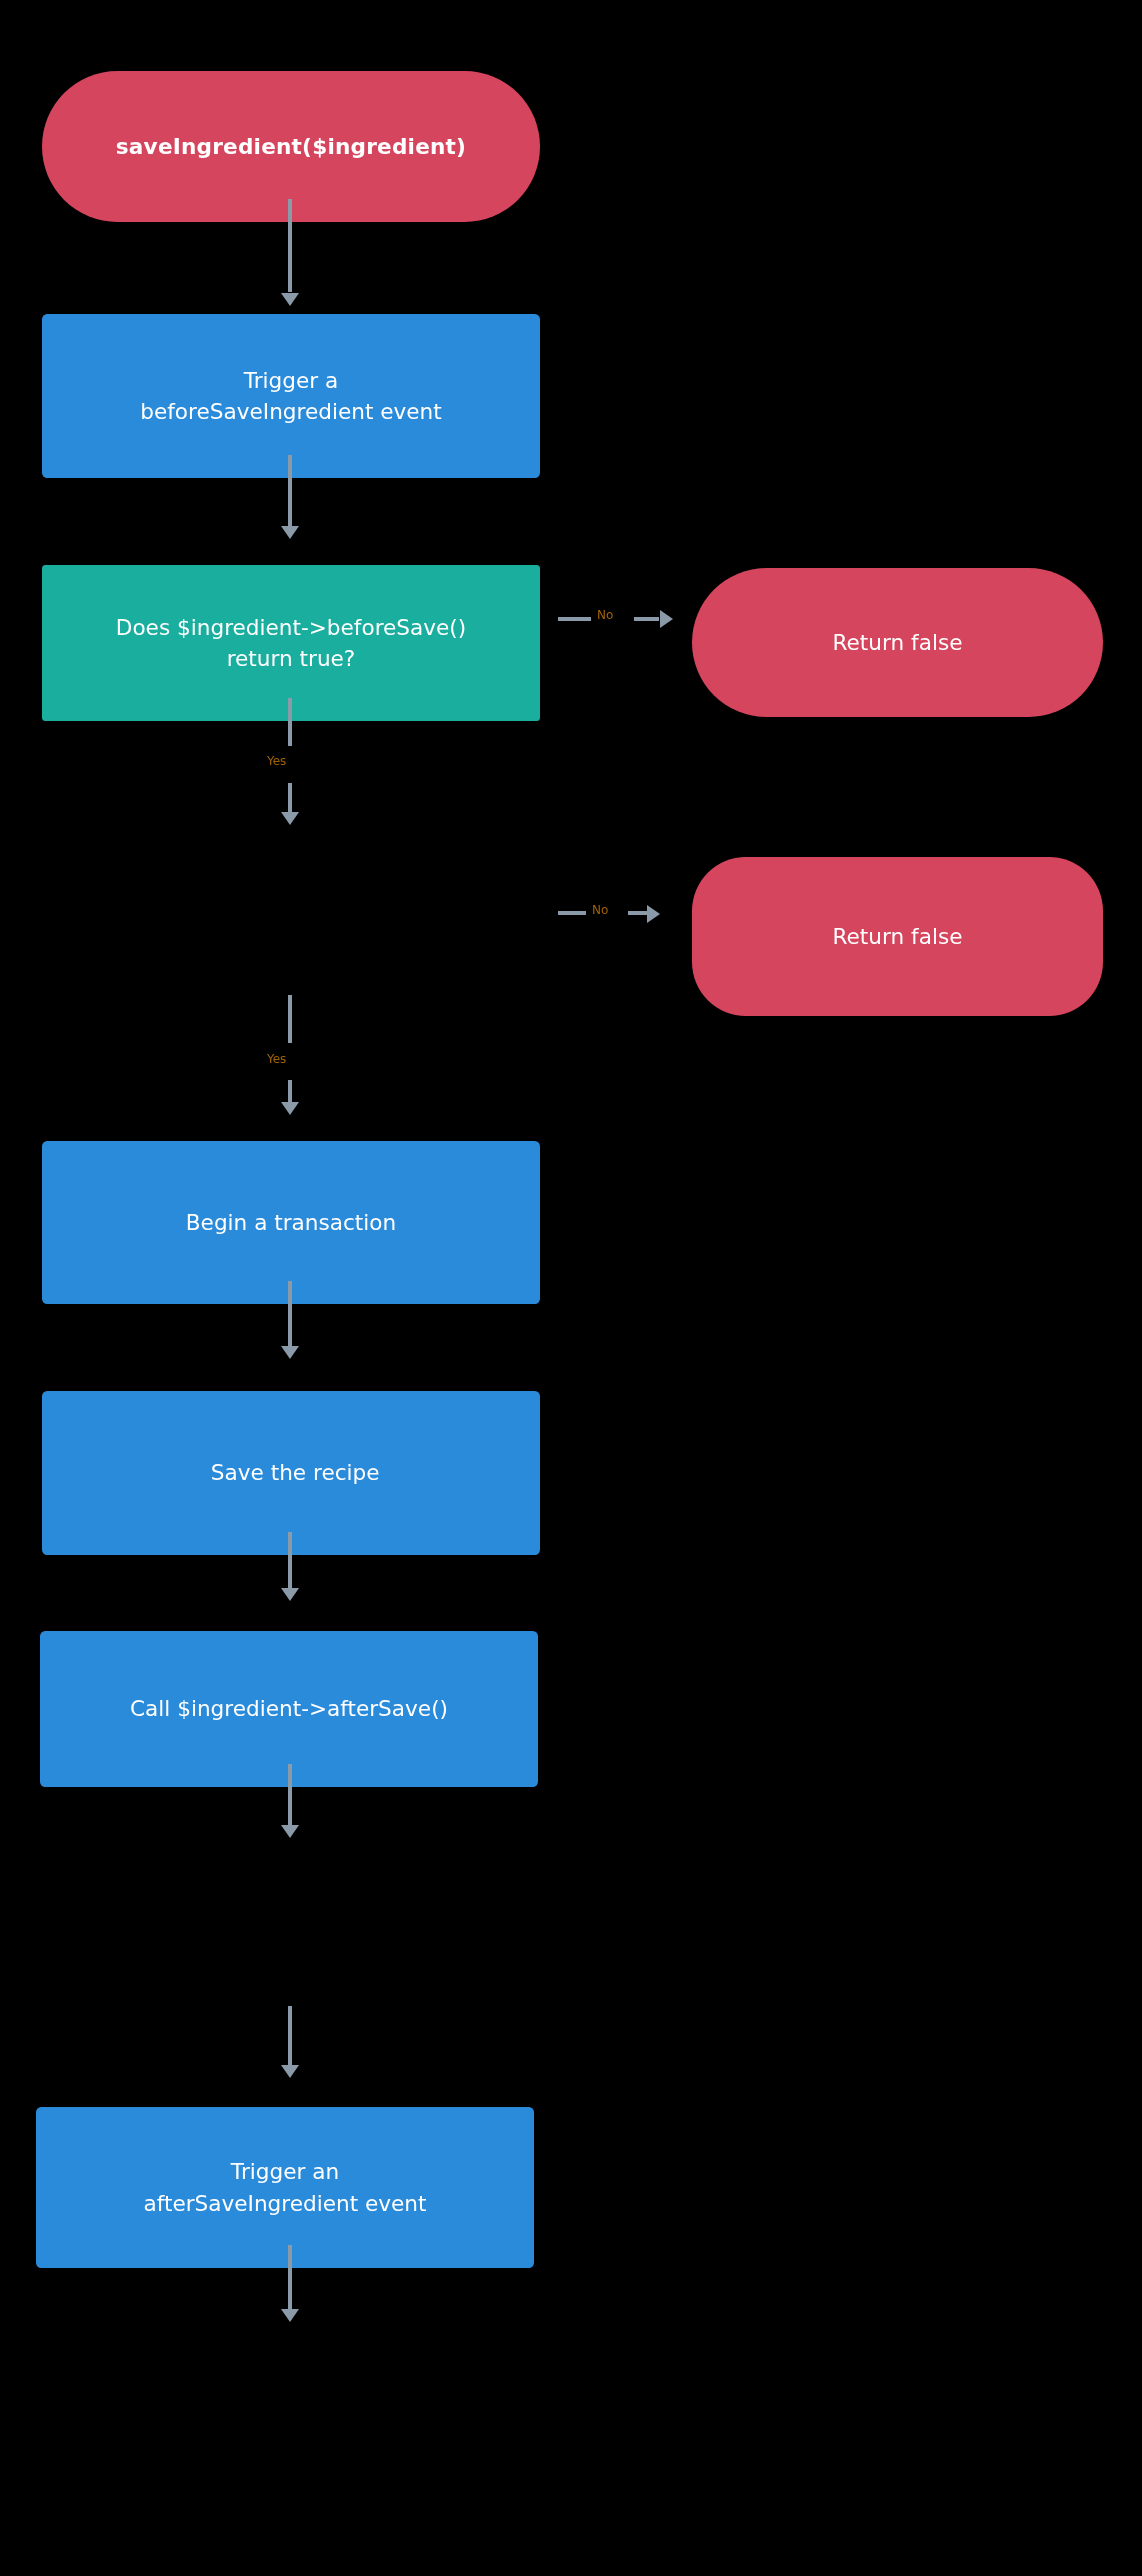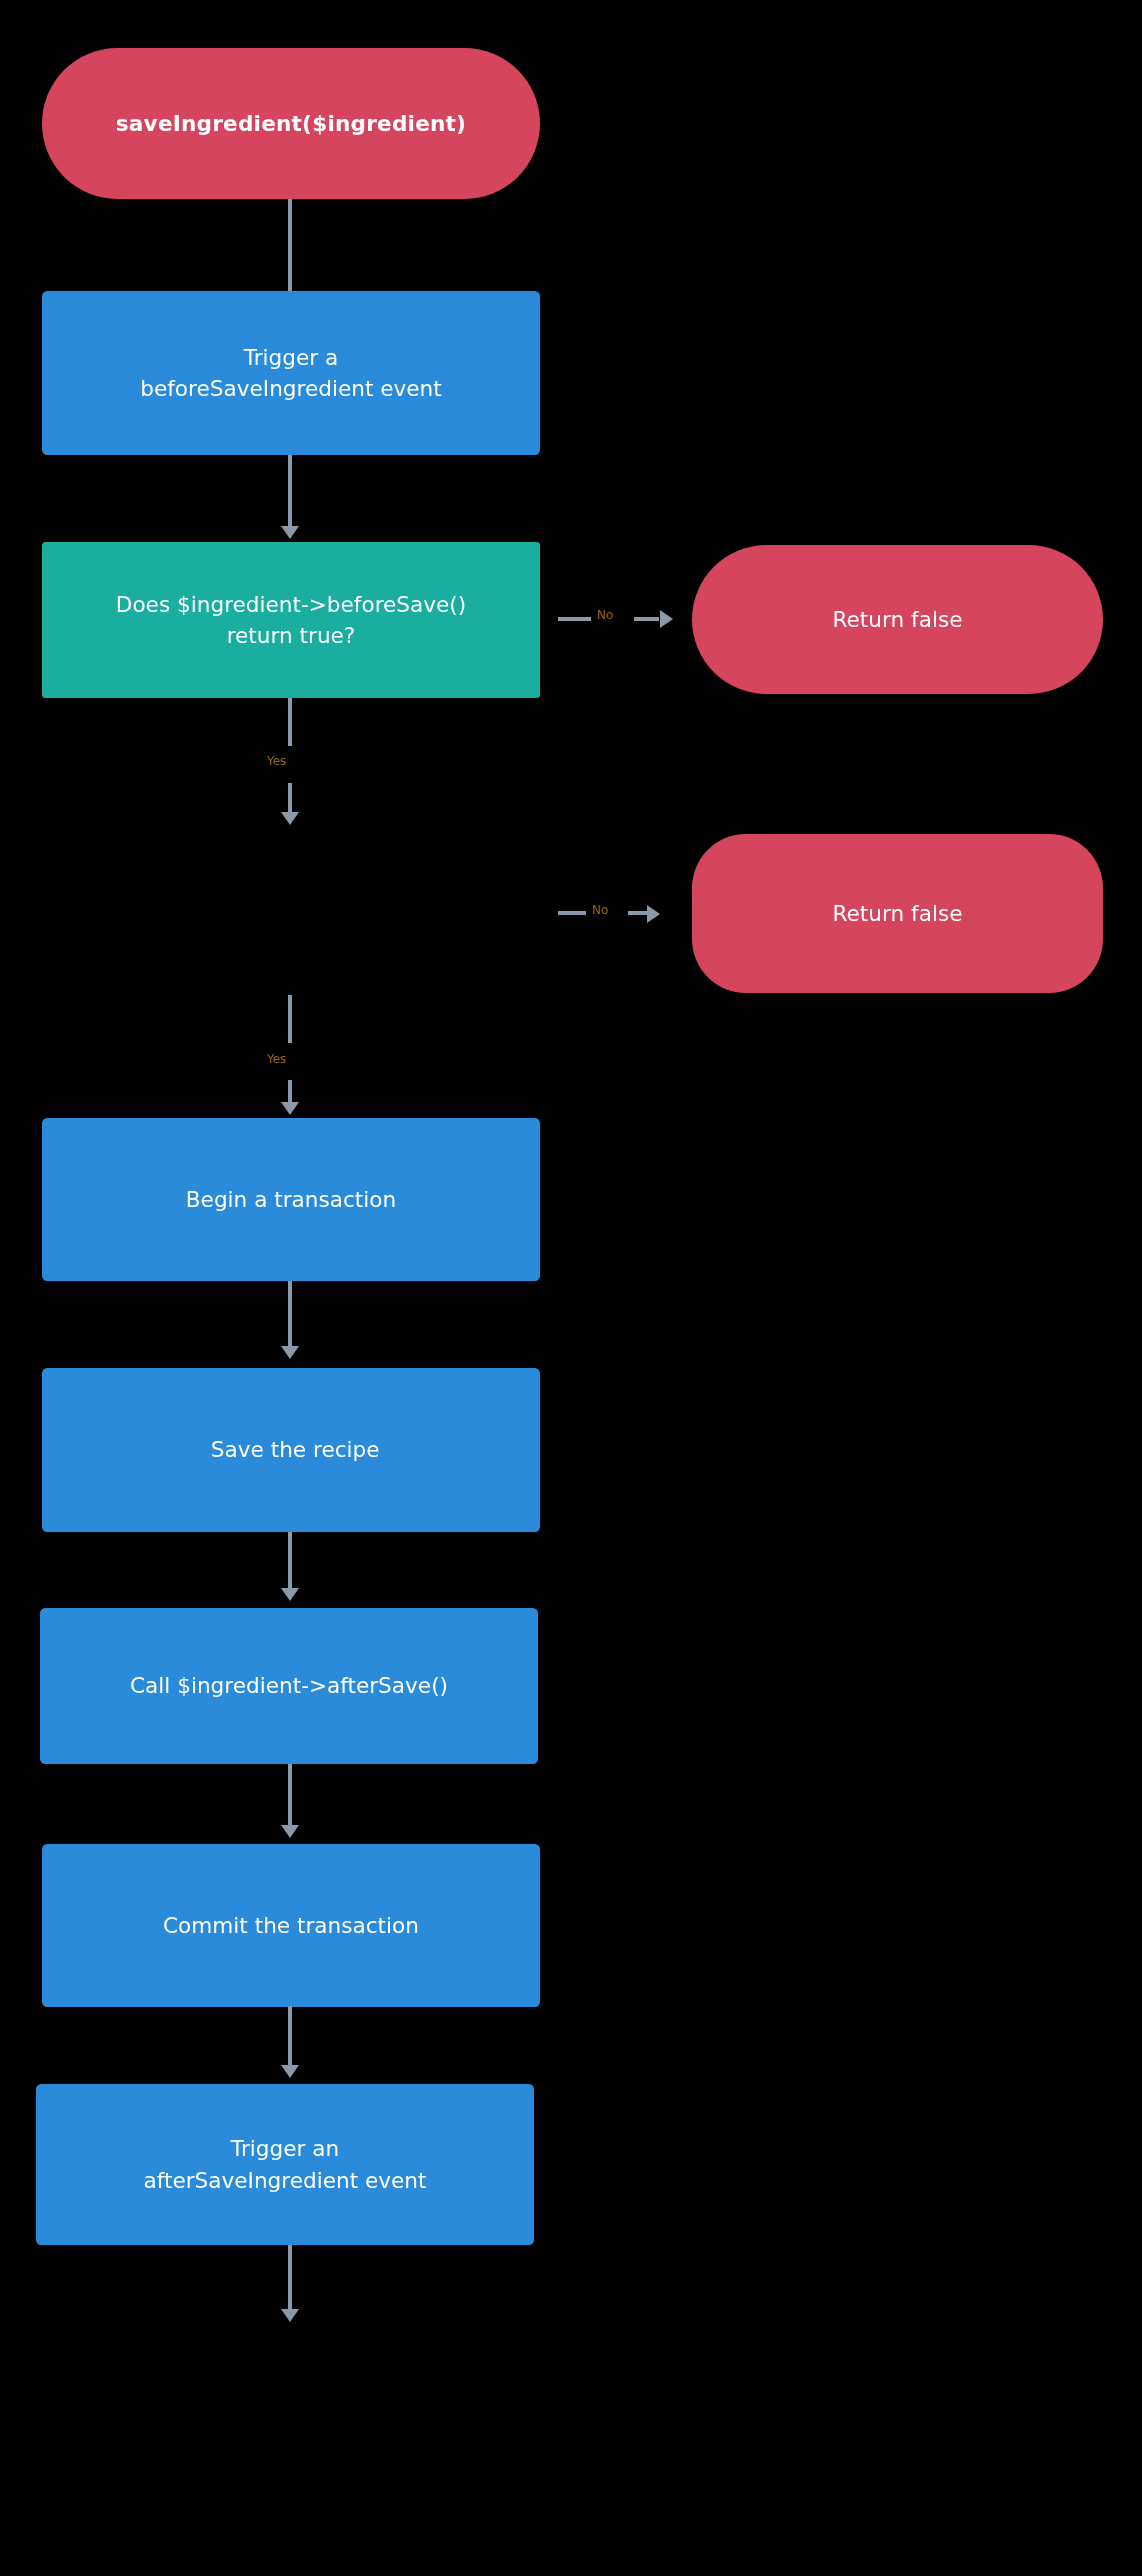--- a/index.html
+++ b/index.html
@@ -26,20 +26,21 @@
   .node {
     position: absolute;
     display: flex;
     align-items: center;
     justify-content: center;
     text-align: center;
     color: #ffffff;
     box-sizing: border-box;
     line-height: 1.45;
     padding: 3.5px 15.6px;
+    margin-top: 23px;
   }
 
   .node-terminal {
     background: #d6455e;
     border-radius: 78px;
     font-size: 21.6px;
   }
   .node-terminal.start {
     font-weight: bold;
     letter-spacing: 0.2px;
@@ -173,23 +174,20 @@
   <div class="conn-v" style="left:288px; top:1532px; height:56px;"></div>
   <div class="arrowhead-down" style="left:281px; top:1588px;"></div>
 
   <div class="node node-process" style="left:40px; top:1608px; width:498px; height:156px;">
     <span class="node-label">Call $ingredient-&gt;afterSave()</span>
   </div>
 
   <div class="conn-v" style="left:288px; top:1764px; height:61px;"></div>
   <div class="arrowhead-down" style="left:281px; top:1825px;"></div>
 
-  <div class="node node-process" style="left:42px; top:1844px; width:498px; height:163px;">
-    <span class="node-label">Commit the transaction</span>
-  </div>
 
   <div class="conn-v" style="left:288px; top:2006px; height:59px;"></div>
   <div class="arrowhead-down" style="left:281px; top:2065px;"></div>
 
   <div class="node node-process" style="left:36px; top:2084px; width:498px; height:161px;">
     <span class="node-label">Trigger an
 afterSaveIngredient event</span>
   </div>
 
   <div class="conn-v" style="left:288px; top:2245px; height:64px;"></div>

